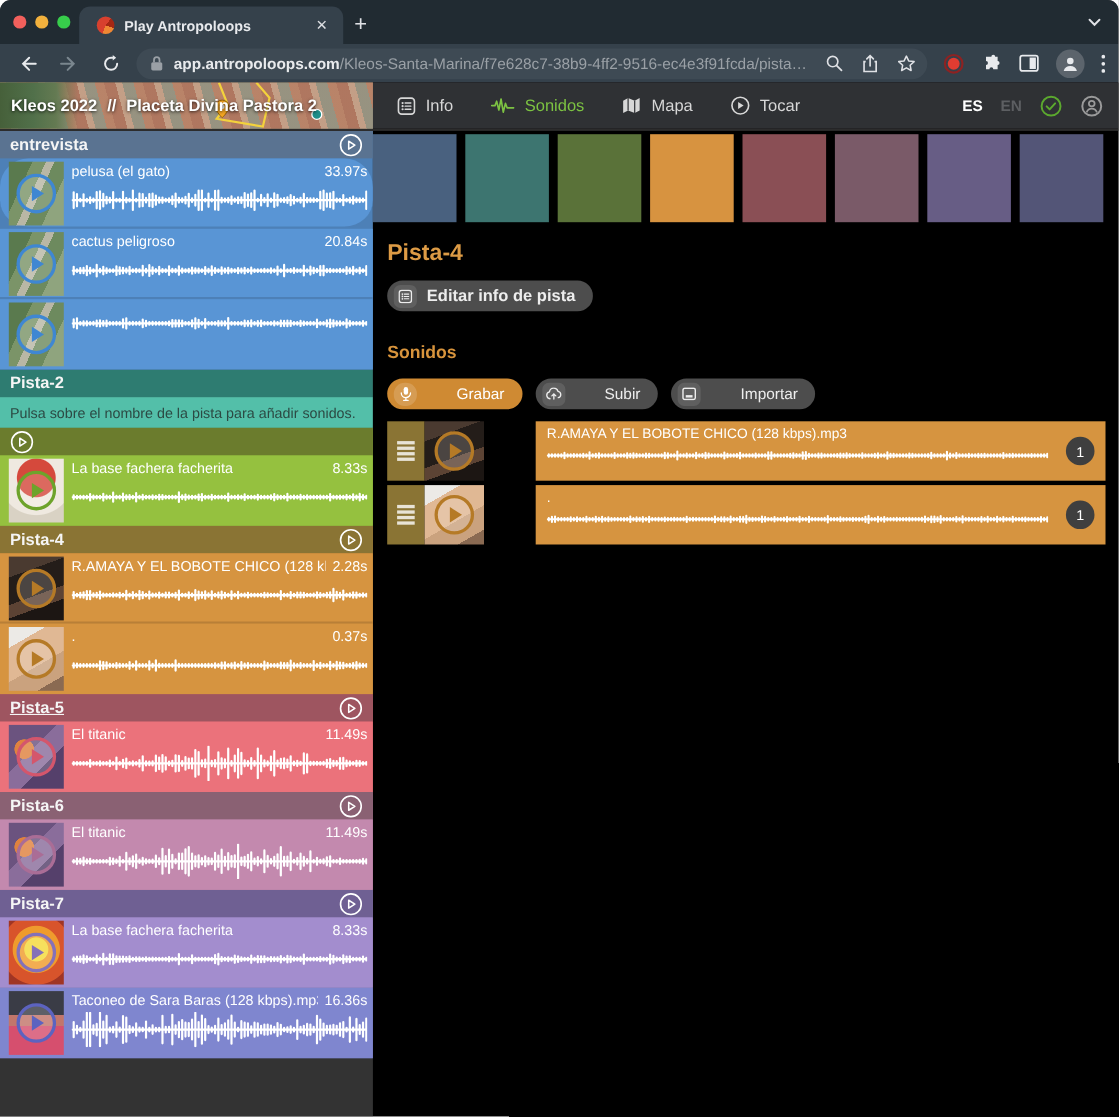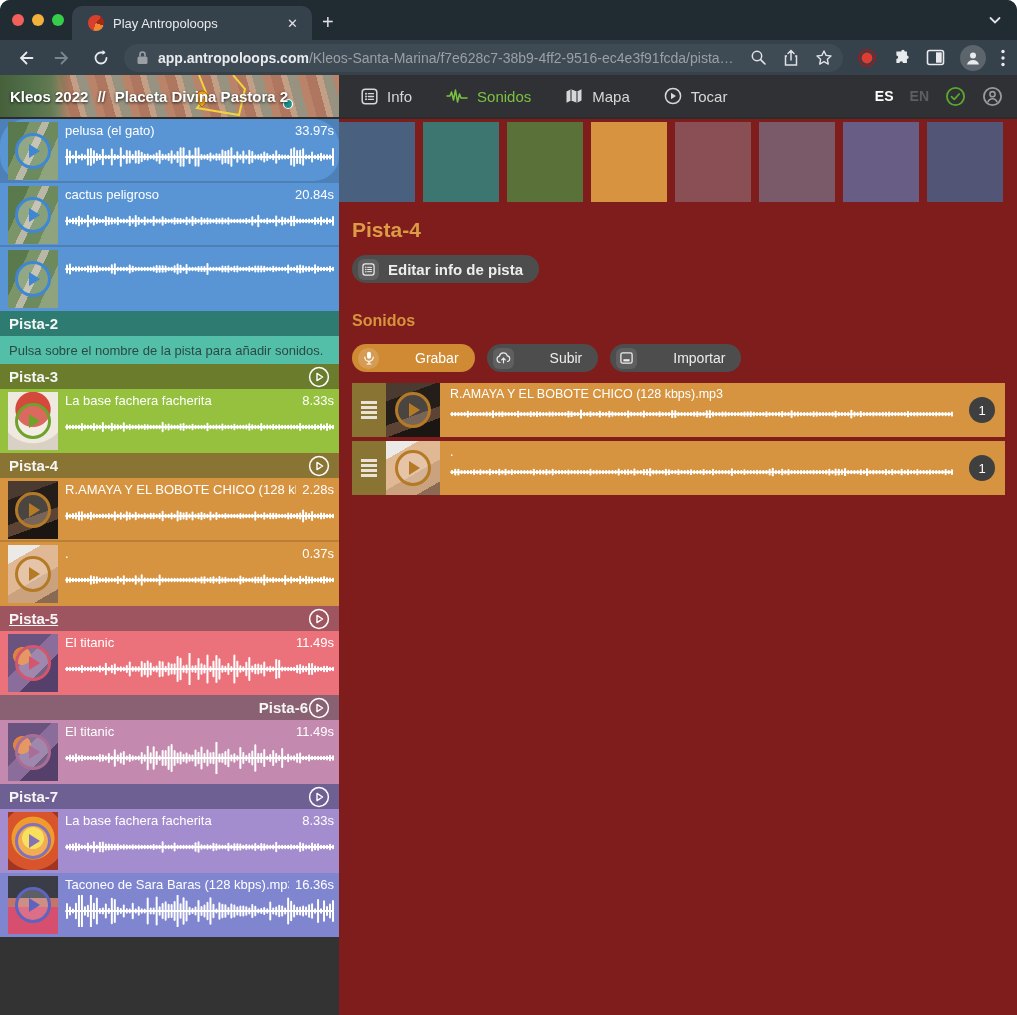--- a/index.html
+++ b/index.html
@@ -5,35 +5,35 @@
   html,body{margin:0;padding:0;background:#ffffff;}
   *{box-sizing:border-box;font-family:"Liberation Sans","DejaVu Sans",sans-serif;}
   .window{position:relative;width:1017px;height:1015px;overflow:hidden;border-radius:10px 10px 0 0;background:#3e3e3e;}
 
   
   .tabstrip{position:absolute;top:0;left:0;right:0;height:40px;background:#212b32;}
   .traffic{position:absolute;top:14px;left:12px;display:flex;gap:8px;}
   .traffic span{width:12px;height:12px;border-radius:50%;}
   .tab{position:absolute;left:72px;top:6px;width:240px;height:34px;background:#35414b;border-radius:10px 10px 0 0;display:flex;align-items:center;padding:0 10px;color:#e8eaed;font-size:13px;}
   .tab .favicon{width:16px;height:16px;border-radius:50%;background:conic-gradient(from 200deg,#d8402e 0 55%,#a52714 55% 75%,#ef8733 75% 100%);margin:0 9px 0 6px;flex:none;}
-  .tab .title{flex:1;white-space:nowrap;overflow:hidden;}
+  .tab .title{flex:1;white-space:nowrap;overflow:hidden;font-weight:bold;}
   .tab .close{color:#dfe1e5;font-size:13px;padding:2px 4px;}
   .newtab{position:absolute;left:322px;top:9px;color:#dfe1e5;font-size:20px;line-height:26px;}
   .tabchev{position:absolute;right:14px;top:12px;}
   .toolbar{position:absolute;top:40px;left:0;right:0;height:35px;background:#35414b;display:flex;align-items:center;}
   .navbtns{display:flex;align-items:center;gap:20px;padding:0 14px 0 16px;}
   .omnibox{flex:1;height:28px;background:#3e4a54;border-radius:14px;display:flex;align-items:center;padding:0 10px 0 12px;min-width:0;}
   .omnibox .url{flex:1;font-size:14px;white-space:nowrap;overflow:hidden;color:#e8eaed;}
   .omnibox .url .path{color:#9aa0a6;}
   .omni-icons{display:flex;align-items:center;gap:16px;margin-left:10px;}
   .ext-icons{display:flex;align-items:center;gap:15px;padding:0 12px 0 14px;}
   .avatar-c{width:26px;height:26px;border-radius:50%;background:#5c646c;display:flex;align-items:center;justify-content:center;}
 
   
-  .app{position:absolute;top:75px;left:0;right:0;bottom:0;display:grid;grid-template-columns:339px 1fr;grid-template-rows:42px 1fr;background:#7f1d1d;}
+  .app{position:absolute;top:75px;left:0;right:0;bottom:0;display:grid;grid-template-columns:339px 1fr;grid-template-rows:42px 1fr;background:#000000;}
   .map-strip{position:relative;overflow:hidden;background-color:#98927f;
     background-image:
       linear-gradient(90deg,#46603a 0%,#51704a 9%,#647a52 15%,rgba(0,0,0,0) 21%),
       repeating-linear-gradient(75deg,rgba(181,112,88,.8) 0 10px,rgba(206,162,136,.8) 10px 16px,rgba(151,147,129,.8) 16px 26px,rgba(193,128,99,.8) 26px 34px);}
   .map-strip .crumb{position:absolute;left:10px;top:0;height:100%;display:flex;align-items:center;gap:9px;color:#fff;font-size:15px;font-weight:700;text-shadow:0 1px 3px rgba(0,0,0,.8);white-space:nowrap;}
   .crumb .sep{font-weight:700;}
   .appnav{background:#2f3134;display:flex;align-items:center;padding:0 14px 0 22px;color:#d7d7d7;}
   .nav-item{display:flex;align-items:center;gap:9px;font-size:15px;margin-right:34px;}
   .nav-item.active{color:#7cc242;font-weight:400;}
   .nav-right{margin-left:auto;display:flex;align-items:center;gap:16px;}
@@ -76,21 +76,21 @@
   .edit-row{margin:13px 0 0 13px;font-weight:bold;}
   .sonidos{color:#d8943c;font-size:16px;font-weight:700;margin:29px 0 0 13px;}
   .actions{display:flex;gap:12px;margin:14px 0 0 13px;font-size:14px;}
   .actions .pill{font-size:14px;gap:36px;}
   .m-list{margin:11px 12px 0 13px;}
   .m-row{display:flex;height:54px;margin-bottom:4px;}
   .m-handle{width:34px;flex:none;display:flex;align-items:center;justify-content:center;}
   .hbars{display:flex;flex-direction:column;gap:2.5px;}
   .hbars i{display:block;width:16px;height:2.5px;background:rgba(255,255,255,.8);}
   .m-thumb{width:54px;height:54px;position:relative;flex:none;}
-  .m-body{flex:1;min-width:0;position:relative;padding:3px 52px 12px 10px;display:flex;flex-direction:column;}
+  .m-body{flex:1;min-width:0;position:relative;padding:3px 52px 12px 10px;display:flex;flex-direction:column;margin-left:47px;}
   .m-name{font-size:12.5px;color:#fff;line-height:16px;white-space:nowrap;overflow:hidden;}
   .m-badge{position:absolute;right:10px;top:50%;transform:translateY(-50%);width:26px;height:26px;border-radius:50%;background:#3f3f3f;color:#fff;font-size:13px;display:flex;align-items:center;justify-content:center;}
   .icon{display:block;}
 </style>
 </head>
 <body>
 
 <div class="window">
 
   <div class="tabstrip">
@@ -254,20 +254,27 @@
               <circle cx="10.5" cy="10.5" r="8.6" stroke="#9a9a9a" stroke-width="1.8" fill="none"></circle>
               <circle cx="10.5" cy="8.2" r="2.6" stroke="#9a9a9a" stroke-width="1.6" fill="none"></circle>
               <path d="M5.8 16.2c.9-2.4 2.6-3.5 4.7-3.5s3.8 1.1 4.7 3.5" stroke="#9a9a9a" stroke-width="1.6" fill="none"></path>
             </svg>
           </span>
       </span>
     </div>
 
     <div class="sidebar">
         <div class="track-section" style="background: rgb(77, 128, 183);">
+          <div class="track-header" style="background: rgb(90, 115, 145);">
+            <span class="nm">entrevista</span>
+            <svg width="22" height="22" viewBox="0 0 22 22">
+              <circle cx="11" cy="11" r="9.4" stroke="#fff" stroke-width="1.5" fill="none"></circle>
+              <path d="M9 7.4l5.6 3.6L9 14.6z" stroke="#fff" stroke-width="1.4" fill="none" stroke-linejoin="round"></path>
+            </svg>
+          </div>
           <div class="s-row" style="background: rgb(89, 149, 213); border-bottom: 2px solid rgb(77, 128, 183); border-radius: 26px;">
             <div class="s-thumb thumb-plant">
               <span class="s-play" style="--acc: #3f87d2;"></span>
             </div>
             <div class="s-body">
               <div class="s-head">
                 <span class="nm">pelusa (el gato)</span>
                 <span class="dur">33.97s</span>
               </div>
               <svg viewBox="0 0 270 32" preserveAspectRatio="none" class="wave" height="32">
@@ -301,21 +308,20 @@
           </div>
         </div>
         <div class="track-section">
           <div class="track-header" style="background: rgb(46, 124, 113);">
             <span class="nm">Pista-2</span>
           </div>
           <div class="track-msg" style="background: rgb(83, 191, 169);">Pulsa sobre el nombre de la pista para añadir sonidos.</div>
         </div>
         <div class="track-section" style="background: rgb(128, 166, 54);">
           <div class="track-header" style="background: rgb(107, 124, 45);">
-            <span class="nm">Pista-3</span>
             <svg width="22" height="22" viewBox="0 0 22 22">
               <circle cx="11" cy="11" r="9.4" stroke="#fff" stroke-width="1.5" fill="none"></circle>
               <path d="M9 7.4l5.6 3.6L9 14.6z" stroke="#fff" stroke-width="1.4" fill="none" stroke-linejoin="round"></path>
             </svg>
           </div>
           <div class="s-row" style="background: rgb(149, 193, 63);">
             <div class="s-thumb thumb-anime-red">
               <span class="s-play" style="--acc: #6da32b;"></span>
             </div>
             <div class="s-body">
@@ -383,21 +389,21 @@
                 <span class="nm">El titanic</span>
                 <span class="dur">11.49s</span>
               </div>
               <svg viewBox="0 0 270 32" preserveAspectRatio="none" class="wave" height="32">
                 <path d="M1 16L269 16M2 14.8L2 17.2M5 14.8L5 17.2M8 14.8L8 17.2M11 14.8L11 17.2M14 14.8L14 17.2M17 13.0L17 19.0M20 14.8L20 17.2M23 14.8L23 17.2M26 14.2L26 17.8M29 14.8L29 17.2M32 14.8L32 17.2M35 13.4L35 18.6M38 14.8L38 17.2M41 10.7L41 21.3M44 14.8L44 17.2M47 12.7L47 19.3M50 11.6L50 20.4M53 14.8L53 17.2M56 14.2L56 17.8M59 14.8L59 17.2M62 13.1L62 18.9M65 9.6L65 22.4M68 14.2L68 17.8M71 14.3L71 17.7M74 14.2L74 17.8M77 9.0L77 23.0M80 10.7L80 21.3M83 8.4L83 23.6M86 10.4L86 21.6M89 14.3L89 17.7M92 13.6L92 18.4M95 8.7L95 23.3M98 9.2L98 22.8M101 13.8L101 18.2M104 10.3L104 21.7M107 11.6L107 20.4M110 11.3L110 20.7M113 3.9L113 28.1M116 5.7L116 26.3M119 13.3L119 18.7M122 12.6L122 19.4M125 0.6L125 31.4M128 13.6L128 18.4M131 13.0L131 19.0M134 5.9L134 26.1M137 11.3L137 20.7M140 12.4L140 19.6M143 2.6L143 29.4M146 13.9L146 18.1M149 8.8L149 23.2M152 3.0L152 29.0M155 6.3L155 25.7M158 13.3L158 18.7M161 13.8L161 18.2M164 11.1L164 20.9M167 13.9L167 18.1M170 2.5L170 29.5M173 8.8L173 23.2M176 13.2L176 18.8M179 14.2L179 17.8M182 9.8L182 22.2M185 4.9L185 27.1M188 13.4L188 18.6M191 11.8L191 20.2M194 11.5L194 20.5M197 12.6L197 19.4M200 9.5L200 22.5M203 14.4L203 17.6M206 13.7L206 18.3M209 14.6L209 17.4M212 6.9L212 25.1M215 7.8L215 24.2M218 14.5L218 17.5M221 14.7L221 17.3M224 14.7L224 17.3M227 14.8L227 17.2M230 14.7L230 17.3M233 12.7L233 19.3M236 12.0L236 20.0M239 13.6L239 18.4M242 14.0L242 18.0M245 11.1L245 20.9M248 10.9L248 21.1M251 13.5L251 18.5M254 14.2L254 17.8M257 14.8L257 17.2M260 13.7L260 18.3M263 13.8L263 18.2M266 14.8L266 17.2M269 14.8L269 17.2" stroke="#fff" stroke-width="2" fill="none" stroke-linecap="round"></path>
               </svg>
             </div>
           </div>
         </div>
         <div class="track-section" style="background: rgb(168, 118, 150);">
-          <div class="track-header" style="background: rgb(138, 97, 115); text-align: right;">
+          <div class="track-header" style="background: rgb(138, 97, 115);">
             <span class="nm">Pista-6</span>
             <svg width="22" height="22" viewBox="0 0 22 22">
               <circle cx="11" cy="11" r="9.4" stroke="#fff" stroke-width="1.5" fill="none"></circle>
               <path d="M9 7.4l5.6 3.6L9 14.6z" stroke="#fff" stroke-width="1.4" fill="none" stroke-linejoin="round"></path>
             </svg>
           </div>
           <div class="s-row" style="background: rgb(195, 137, 174);">
             <div class="s-thumb thumb-witch">
               <span class="s-play" style="--acc: #aa6d96;"></span>
             </div>

